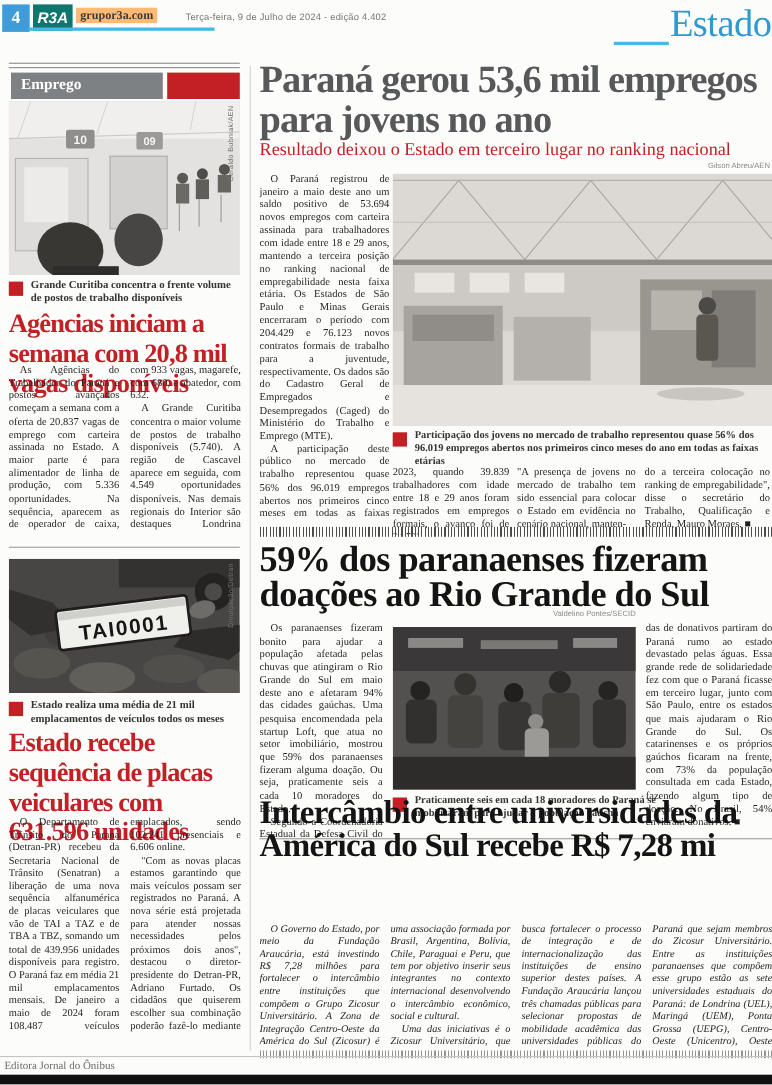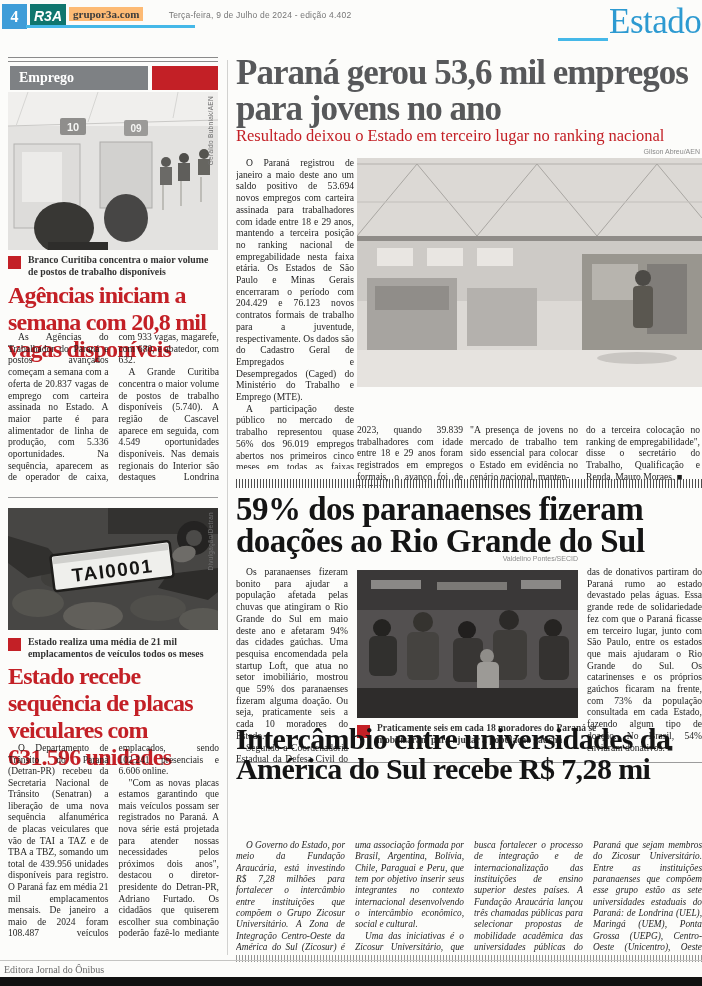--- a/index.html
+++ b/index.html
@@ -117,21 +117,21 @@
       <line x1="193" y1="85" x2="193" y2="110" stroke="#98978f"></line>
       <ellipse cx="56" cy="136" rx="30" ry="26" fill="#383734"></ellipse>
       <ellipse cx="118" cy="126" rx="22" ry="24" fill="#474645"></ellipse>
       <rect x="40" y="150" width="60" height="8" fill="#2e2d2b"></rect>
     </svg>
   </div>
   <div class="abs vcredit" style="left:207px; top:96px;">Geraldo Bubniak/AEN</div>
 
   <div class="abs cap" style="left:8px; top:254px; width:212px;">
     <span class="sq"></span>
-    <span>Branco Curitiba concentra o maior volume de postos de trabalho disponíveis</span>
+    <span>Grande Curitiba concentra o frente volume de postos de trabalho disponíveis</span>
   </div>
 
   <div class="abs hl-red" style="left:8px; top:252px; width:214px; top:282px;">Agências iniciam a semana com 20,8 mil vagas disponíveis</div>
 
   <div class="abs bodytext cols2" style="left:8px; top:331px; width:211px; height:158px;">
     <p>As Agências do Trabalhador do Paraná e postos avançados começam a semana com a oferta de 20.837 vagas de emprego com carteira assinada no Estado. A maior parte é para alimentador de linha de produção, com 5.336 oportunidades. Na sequência, aparecem as de operador de caixa, com 933 vagas, magarefe, com 680, e abatedor, com 632.</p>
     <p>A Grande Curitiba concentra o maior volume de postos de trabalho disponíveis (5.740). A região de Cascavel aparece em seguida, com 4.549 oportunidades disponíveis. Nas demais regionais do Interior são destaques Londrina (2.581), Campo Mourão (2.019), Foz do Iguaçu (1.388) e Pato Branco (1.278). ■</p>
   </div>
 
   <div class="abs rule" style="left:8px; top:497px; width:210px; height:1px;"></div>
@@ -202,20 +202,24 @@
       <rect x="225" y="96" width="120" height="96" fill="#99968f"></rect>
       <rect x="235" y="106" width="46" height="36" fill="#b7b4ae"></rect>
       <rect x="290" y="106" width="40" height="70" fill="#807d79"></rect>
       <circle cx="286" cy="120" r="8" fill="#4c4a46"></circle>
       <rect x="276" y="128" width="20" height="42" rx="4" fill="#5a5750"></rect>
       <rect y="192" width="345" height="37" fill="#e6e3df"></rect>
       <ellipse cx="280" cy="200" rx="40" ry="6" fill="#c9c6c2"></ellipse>
     </svg>
   </div>
 
+  <div class="abs cap" style="left:357px; top:391px; width:345px; font-size:9.5px;">
+    <span class="sq"></span>
+    <span>Participação dos jovens no mercado de trabalho representou quase 56% dos 96.019 empregos abertos nos primeiros cinco meses do ano em todas as faixas etárias</span>
+  </div>
 
   <div class="abs bodytext" style="left:357px; top:424px; width:106px; height:62px;">
     <p class="noind">2023, quando 39.839 trabalhadores com idade entre 18 e 29 anos foram registrados em empregos formais, o avanço foi de 34,5%.</p>
   </div>
   <div class="abs bodytext" style="left:470px; top:424px; width:108px; height:62px;">
     <p class="noind">"A presença de jovens no mercado de trabalho tem sido essencial para colocar o Estado em evidência no cenário nacional, manten-</p>
   </div>
   <div class="abs bodytext" style="left:586px; top:424px; width:114px; height:62px;">
     <p class="noind">do a terceira colocação no ranking de empregabilidade", disse o secretário do Trabalho, Qualificação e Renda, Mauro Moraes. ■</p>
   </div>

